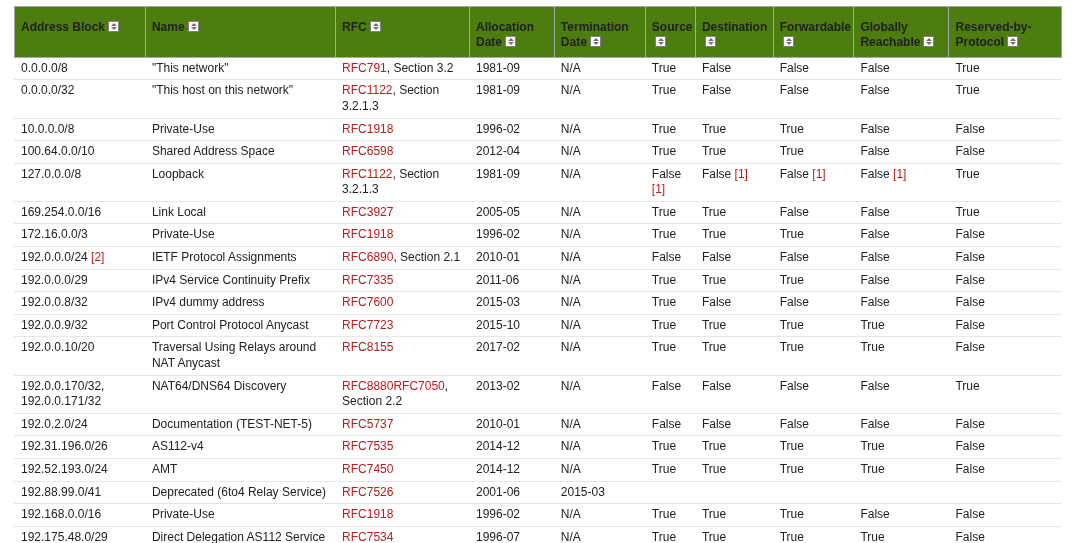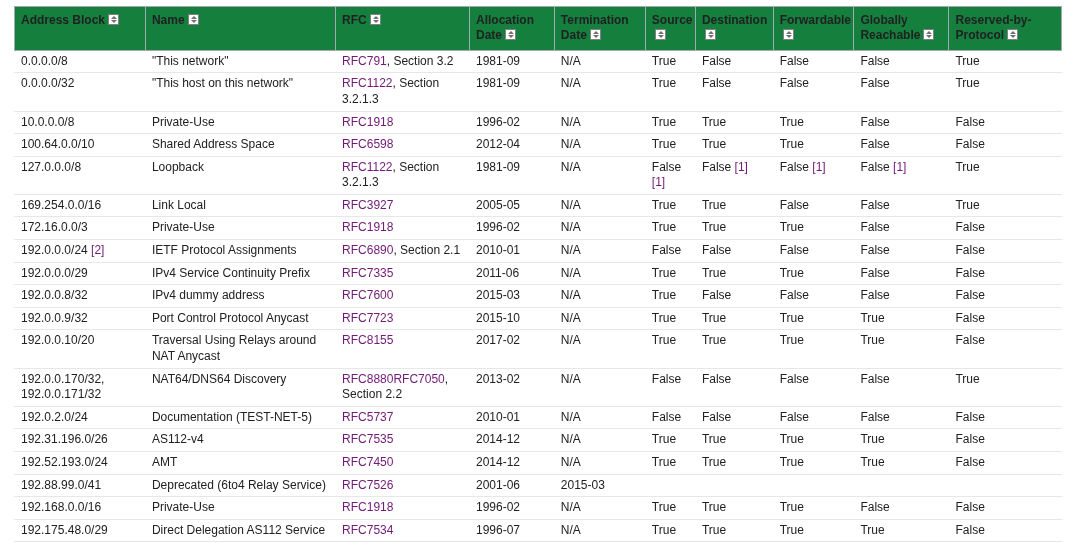--- a/index.html
+++ b/index.html
@@ -18,44 +18,44 @@
     padding: 6px 8px 0 14px;
     box-sizing: border-box;
   }
   table.registry {
     border-collapse: collapse;
     width: 1048px;
     table-layout: fixed;
     border: 1px solid #a2a9b1;
   }
   table.registry thead th {
-    background: #15803d;
+    background: #4d7c0f;
     border: 1px solid #a2a9b1;
     text-align: left;
     vertical-align: top;
-    padding: 6px 6px 6px 6px;
+    padding: 13px 6px 6px 6px;
     font-weight: bold;
     font-size: 12px;
     line-height: 1.28;
   }
   table.registry tbody td {
     border-left: 1px solid transparent;
     border-right: 1px solid transparent;
     border-top: 1px solid transparent;
     border-bottom: 1px solid #e6e7e9;
     vertical-align: top;
     padding: 3px 6px 3px 6px;
     font-size: 12px;
     line-height: 1.3;
   }
   table.registry tbody tr:last-child td {
     border-bottom: 1px solid #a2a9b1;
   }
   a {
-    color: #701a75;
+    color: #b91c1c;
     text-decoration: none;
   }
   .sort-icon {
     display: inline-block;
     width: 11px;
     height: 11px;
     margin-left: 3px;
     vertical-align: -1px;
     position: relative;
     background: #ffffff;

